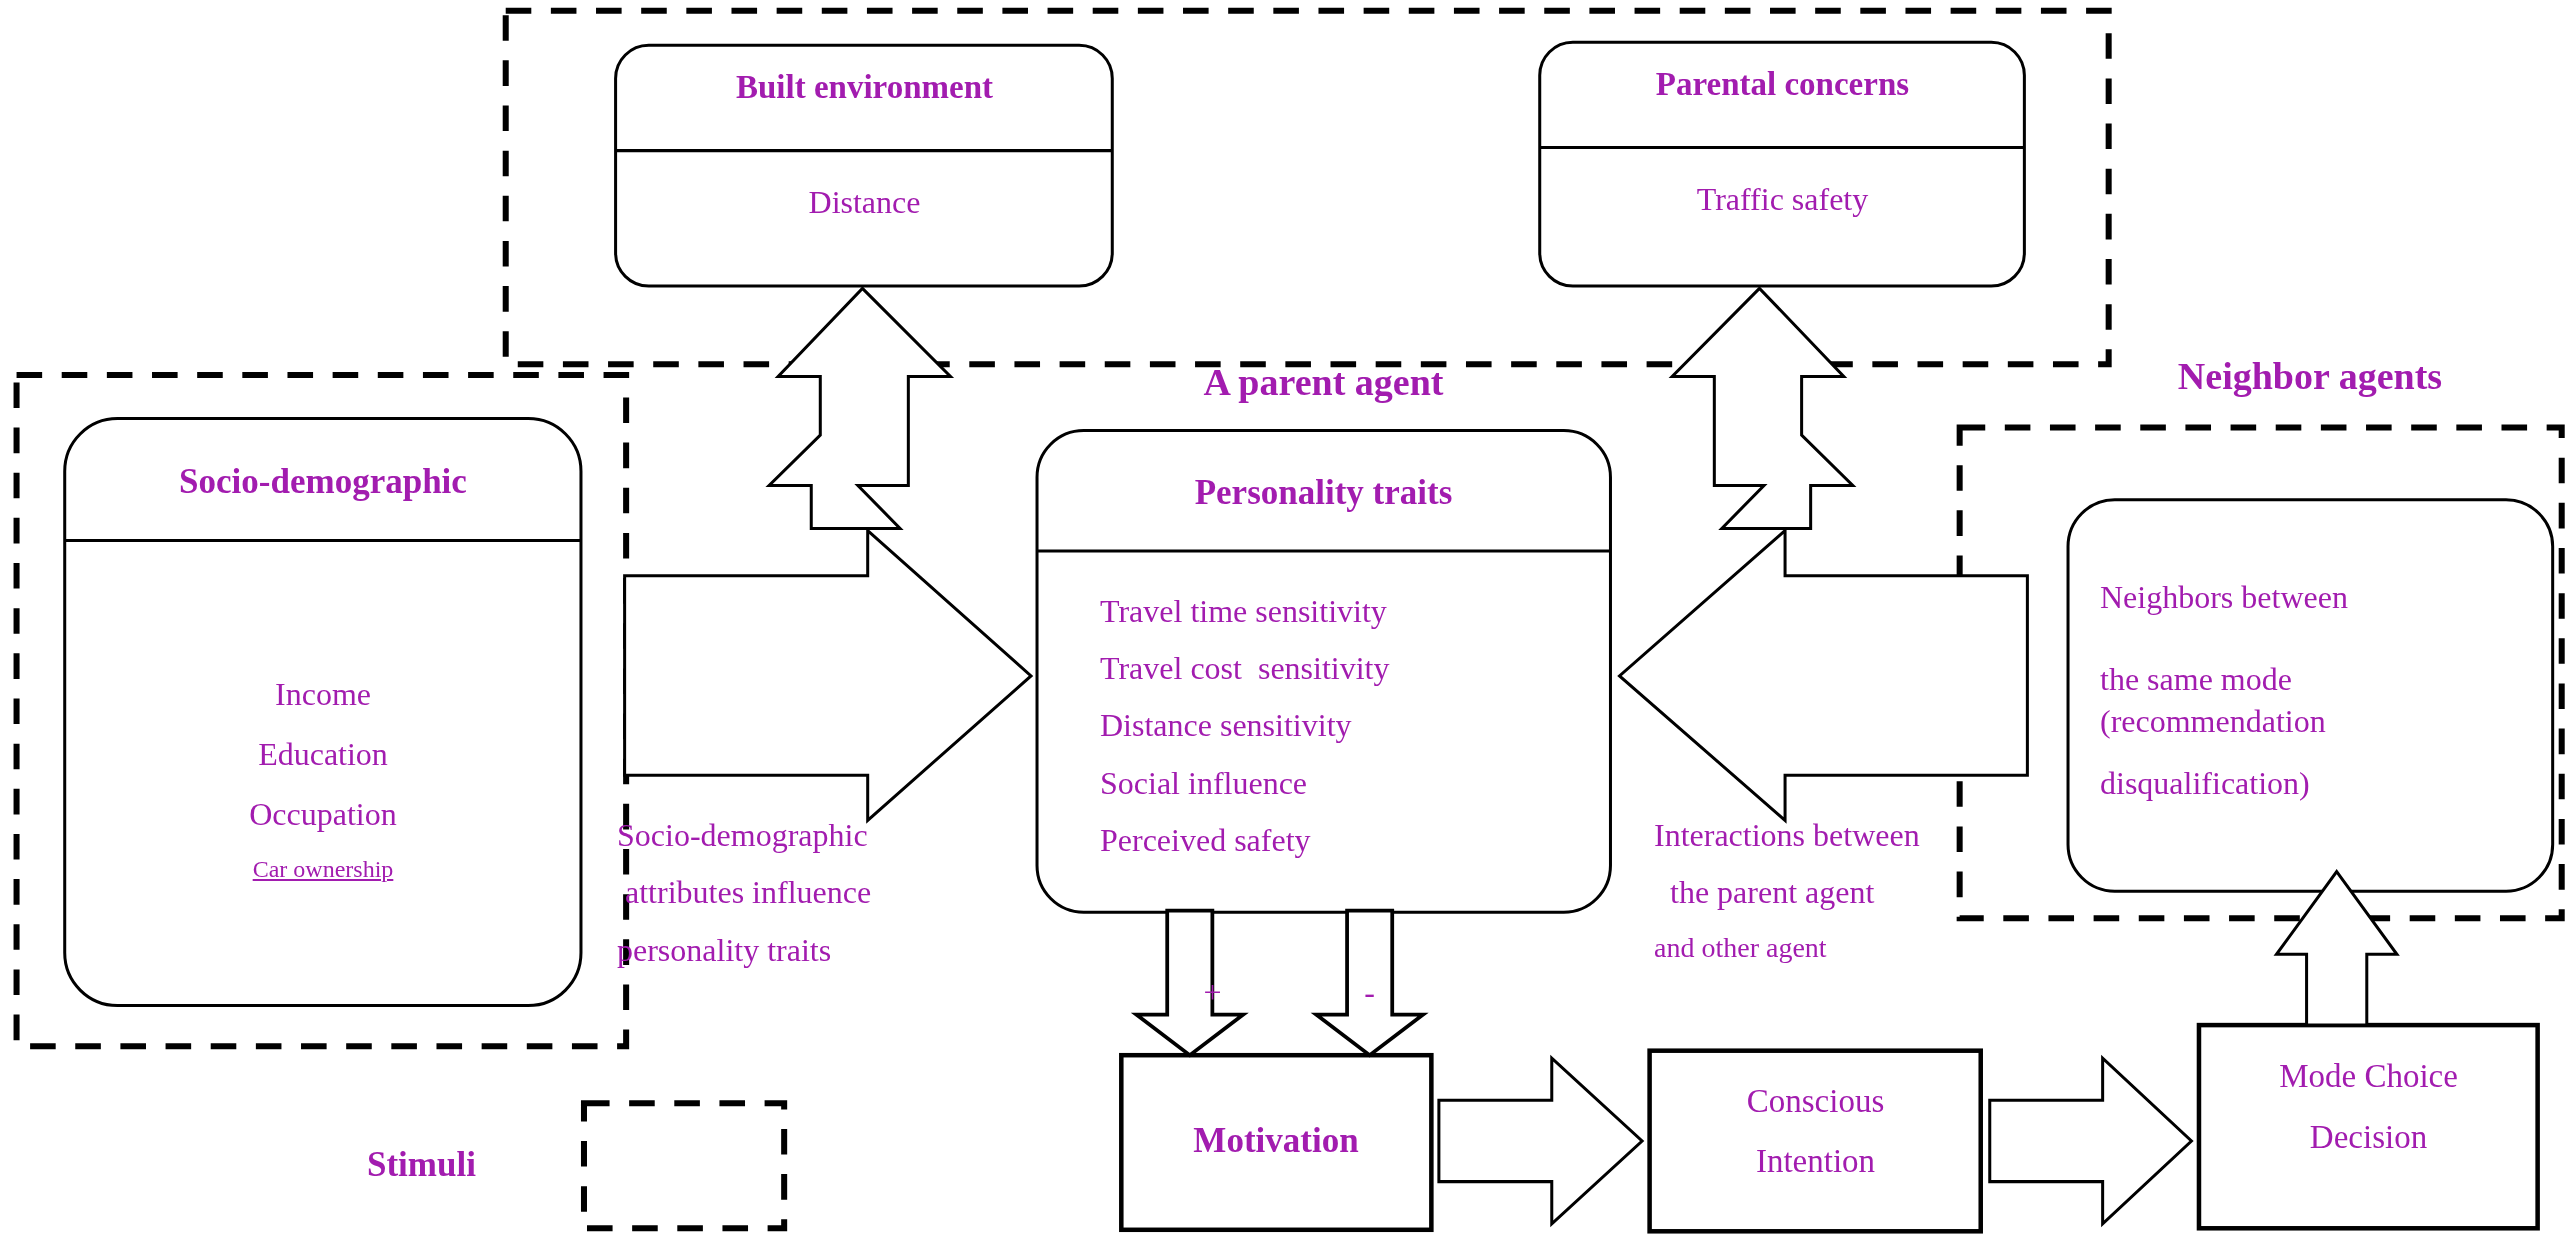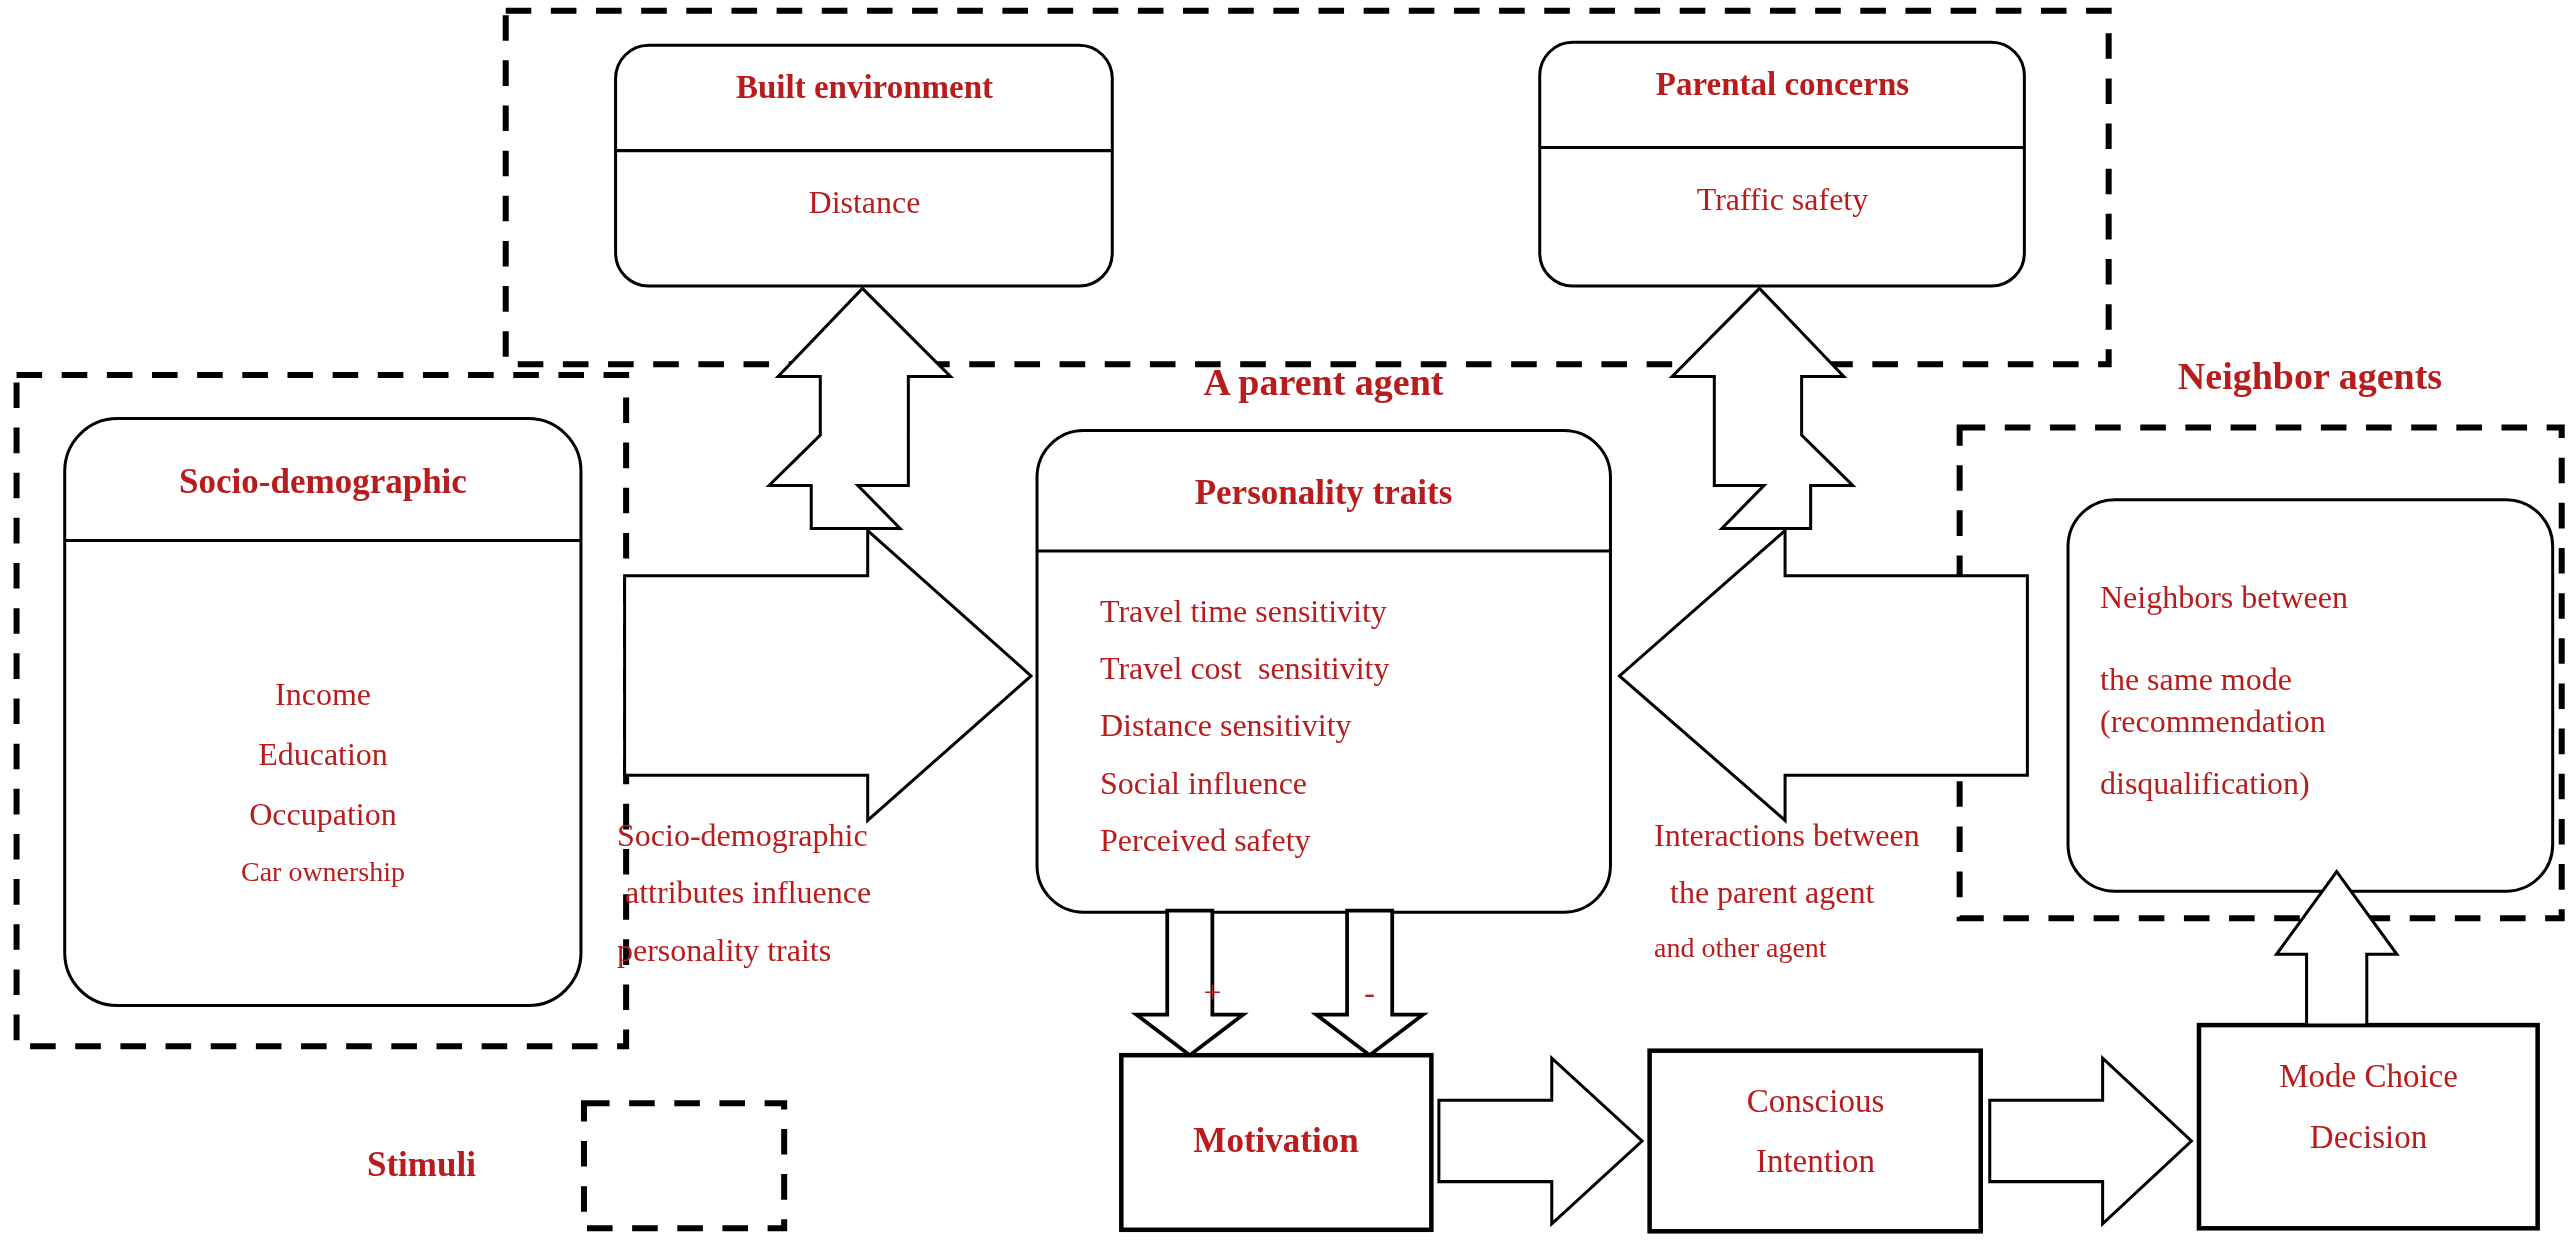--- a/index.html
+++ b/index.html
@@ -1,17 +1,17 @@
 <!DOCTYPE html>
 <html style="font-size:12px"><head>
 <meta charset="utf-8">
 <style>
   html,body{margin:0;padding:0;background:#ffffff;}
   #stage{position:relative;width:2576px;height:1257px;background:#ffffff;
-         font-family:"Liberation Serif","DejaVu Serif",serif;color:#b91c1c;}
+         font-family:"Liberation Serif","DejaVu Serif",serif;color:#a21caf;}
   svg{position:absolute;left:0;top:0;width:2576px;height:1257px;}
   .lbl{position:absolute;white-space:pre;line-height:1.16;}
   .bold{font-weight:bold;}
   .ctr{text-align:center;}
   .lft{text-align:left;}
 </style>
 </head>
 <body>
 
 <div id="stage">
@@ -102,21 +102,21 @@
   <div class="lbl ctr bold" style="left:616px;top:68px;width:497px;font-size:33px;">Built environment</div>
   <div class="lbl ctr" style="left:616px;top:184px;width:497px;font-size:32px;">Distance</div>
 
   <div class="lbl ctr bold" style="left:1540px;top:65px;width:485px;font-size:33px;">Parental concerns</div>
   <div class="lbl ctr" style="left:1540px;top:181px;width:485px;font-size:32px;">Traffic safety</div>
 
   <div class="lbl ctr bold" style="left:65px;top:462px;width:516px;font-size:35px;">Socio-demographic</div>
   <div class="lbl ctr" style="left:65px;top:676px;width:516px;font-size:32px;">Income</div>
   <div class="lbl ctr" style="left:65px;top:736px;width:516px;font-size:32px;">Education</div>
   <div class="lbl ctr" style="left:65px;top:796px;width:516px;font-size:32px;">Occupation</div>
-  <div class="lbl ctr" style="left:65px;top:856px;width:516px;font-size:28px;">Car ownership</div>
+  <div class="lbl ctr" style="left:65px;top:856px;width:516px;font-size:24px;text-decoration:underline;">Car ownership</div>
 
   <div class="lbl ctr bold" style="left:1037px;top:360px;width:573px;font-size:38px;">A parent agent</div>
   <div class="lbl ctr bold" style="left:2045px;top:354px;width:530px;font-size:38px;">Neighbor agents</div>
 
   <div class="lbl ctr bold" style="left:1037px;top:473px;width:573px;font-size:35px;">Personality traits</div>
   <div class="lbl lft" style="left:1100px;top:593px;width:527px;font-size:32px;">Travel time sensitivity</div>
   <div class="lbl lft" style="left:1100px;top:650px;width:527px;font-size:32px;">Travel cost  sensitivity</div>
   <div class="lbl lft" style="left:1100px;top:707px;width:527px;font-size:32px;">Distance sensitivity</div>
   <div class="lbl lft" style="left:1100px;top:765px;width:527px;font-size:32px;">Social influence</div>
   <div class="lbl lft" style="left:1100px;top:822px;width:527px;font-size:32px;">Perceived safety</div>

